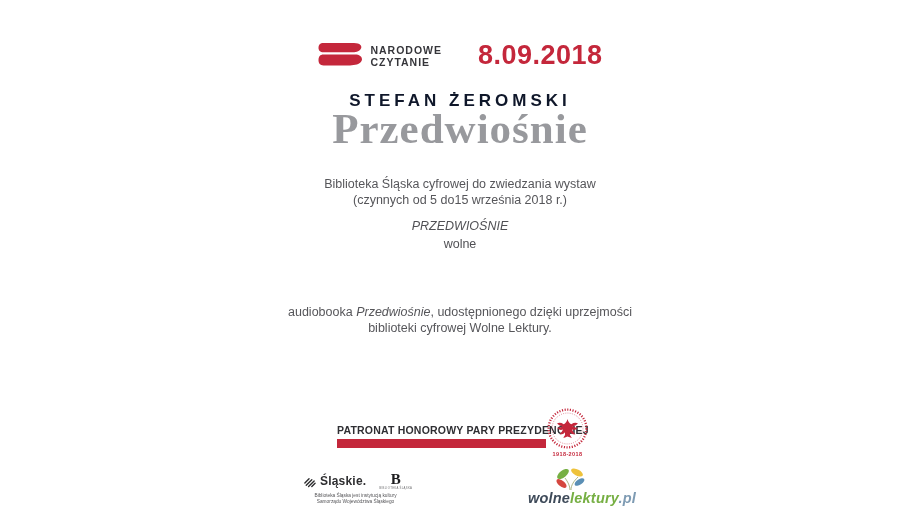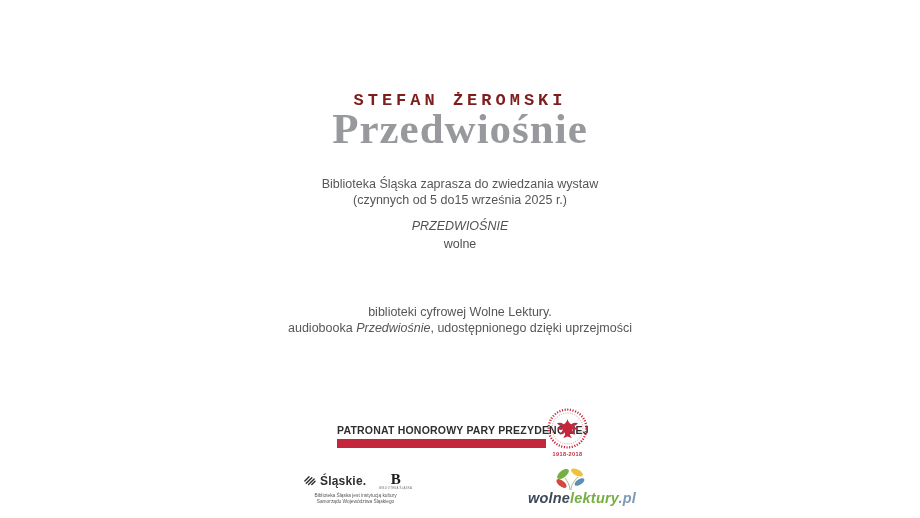--- a/index.html
+++ b/index.html
@@ -17,22 +17,22 @@
     text-align:left; font-weight:bold; font-size:10.5px; line-height:12px;
     letter-spacing:1px; color:#35353a;
   }
   .date {
     margin-left:36px; font-size:27px; font-weight:bold; color:#c4273b;
     letter-spacing:0.5px;
   }
 
   
   .author {
-    top:91px; font-family:Liberation Mono, monospace; font-size:17px;
-    font-weight:bold; letter-spacing:4px; color:#7f1d1d;
+    top:91px; font-family:Liberation Sans, sans-serif; font-size:17px;
+    font-weight:bold; letter-spacing:4px; color:#0f172a;
   }
   .book-title {
     top:108px; font-family:"Liberation Serif", serif; font-size:43px;
     line-height:42px; font-weight:bold; color:#98999d; letter-spacing:1px;
   }
 
   
   .invitation { top:177px; font-size:12.5px; line-height:15.5px; color:#56565a; }
   .exhibitions { top:218px; font-size:12.5px; line-height:17.5px; color:#515155; }
   .exhibitions .it { font-style:italic; }
@@ -46,21 +46,21 @@
   }
   .pat-bar { left:337px; top:439px; width:209px; height:9px; background:#c4273b; }
   .pat-seal { left:547px; top:407px; width:41px; height:43px; }
   .pat-years {
     left:540px; top:451px; width:55px; text-align:center; font-size:5.5px;
     font-weight:bold; color:#c4273b; letter-spacing:0.4px;
   }
 
   
   .footer-left { left:303px; top:474px; display:flex; align-items:flex-start; gap:13px; }
-  .slaskie { display:flex; align-items:center; gap:4px; height:14px; }
+  .slaskie { display:flex; gap:4px; height:14px; }
   .slaskie-label { font-size:12px; font-weight:bold; color:#2e2e30; letter-spacing:0.2px; }
   .blogo { text-align:center; margin-top:-1px; }
   .blogo-letter {
     font-family:"Liberation Serif", serif; font-weight:bold; font-size:15px;
     line-height:13px; color:#1c1c1e;
   }
   .blogo-caption { font-size:2.8px; color:#6e6e70; letter-spacing:0.3px; }
   .footer-note {
     left:298px; top:493px; width:115px; text-align:center; font-size:4.8px;
     line-height:6px; color:#555558;
@@ -74,37 +74,52 @@
   }
   .wl-wolne { color:#3e4a59; }
   .wl-lektury { color:#76af43; }
   .wl-pl { color:#7e9bb3; }
 </style>
 </head>
 <body>
 
 <div class="poster">
 
+  <div class="center-line header">
+    <div class="brand">
+      <span>
+        <svg width="46" height="26" viewBox="0 0 46 26" aria-hidden="true">
+          <path fill="#c4273b" d="M6.5 2 H37 C43 2 45.8 5 43.6 8.2 C42 10.5 38.5 11.3 34 11.3 H6.5 C3 11.3 1.5 9.4 1.5 6.7 C1.5 4 3 2 6.5 2 Z"></path>
+          <path fill="#c4273b" d="M6.5 13.6 H38 C43.7 13.6 46.3 17.2 44.2 20.6 C42.4 23.5 38 24.4 33 24.4 H6.5 C3 24.4 1.5 22.5 1.5 19 C1.5 15.7 3 13.6 6.5 13.6 Z"></path>
+        </svg>
+      </span>
+      <div class="brand-text">
+        <div>NARODOWE</div>
+        <div>CZYTANIE</div>
+      </div>
+    </div>
+    <div class="date">8.09.2018</div>
+  </div>
 
   <div class="center-line author">STEFAN ŻEROMSKI</div>
   <div class="center-line book-title">Przedwiośnie</div>
 
   <div class="center-line invitation">
-    <div>Biblioteka Śląska zaprasza do zwiedzania wystaw</div>
-    <div>(czynnych od 5 do15 września 2025 r.)</div>
+    <div>Biblioteka Śląska cyfrowej do zwiedzania wystaw</div>
+    <div>(czynnych od 5 do15 września 2018 r.)</div>
   </div>
 
   <div class="center-line exhibitions">
     <div class="it">PRZEDWIOŚNIE</div>
     <div>wolne</div>
   </div>
 
   <div class="center-line audiobook">
+    <div><span>audiobooka </span><span class="it">Przedwiośnie</span><span>, udostępnionego dzięki uprzejmości</span></div>
     <div>biblioteki cyfrowej Wolne Lektury.</div>
-    <div><span>audiobooka </span><span class="it">Przedwiośnie</span><span>, udostępnionego dzięki uprzejmości</span></div>
   </div>
 
   <div class="abs pat-label">PATRONAT HONOROWY PARY PREZYDENCKIEJ</div>
   <div class="abs pat-bar"></div>
   <div class="abs pat-seal">
     <svg width="41" height="43" viewBox="0 0 43 43" aria-hidden="true">
       <circle cx="21.5" cy="21.5" r="19.8" fill="none" stroke="#c4273b" stroke-width="2.4" stroke-dasharray="1.2 1.6"></circle>
       <circle cx="21.5" cy="21.5" r="16.2" fill="none" stroke="#c4273b" stroke-width="0.6" stroke-dasharray="0.9 1.4"></circle>
       <path fill="#c4273b" transform="translate(9.5,10)" d="M12 1.5 C12.8 4.5 14 6 16 7 C18.5 5.2 21 5 23 6.2 C21.2 8 19.5 8.8 17.2 9.2 C19.2 10.6 21.2 10.9 23 10.4 C21.6 12.8 19.2 13.5 16.8 12.6 C17.4 14.6 18.6 16.2 20.4 17.6 C18.2 17.9 16.2 17.2 14.6 15.4 L14.6 18.2 L16.6 21.5 L12 20 L7.4 21.5 L9.4 18.2 L9.4 15.4 C7.8 17.2 5.8 17.9 3.6 17.6 C5.4 16.2 6.6 14.6 7.2 12.6 C4.8 13.5 2.4 12.8 1 10.4 C2.8 10.9 4.8 10.6 6.8 9.2 C4.5 8.8 2.8 8 1 6.2 C3 5 5.5 5.2 8 7 C10 6 11.2 4.5 12 1.5 Z"></path>
     </svg>

